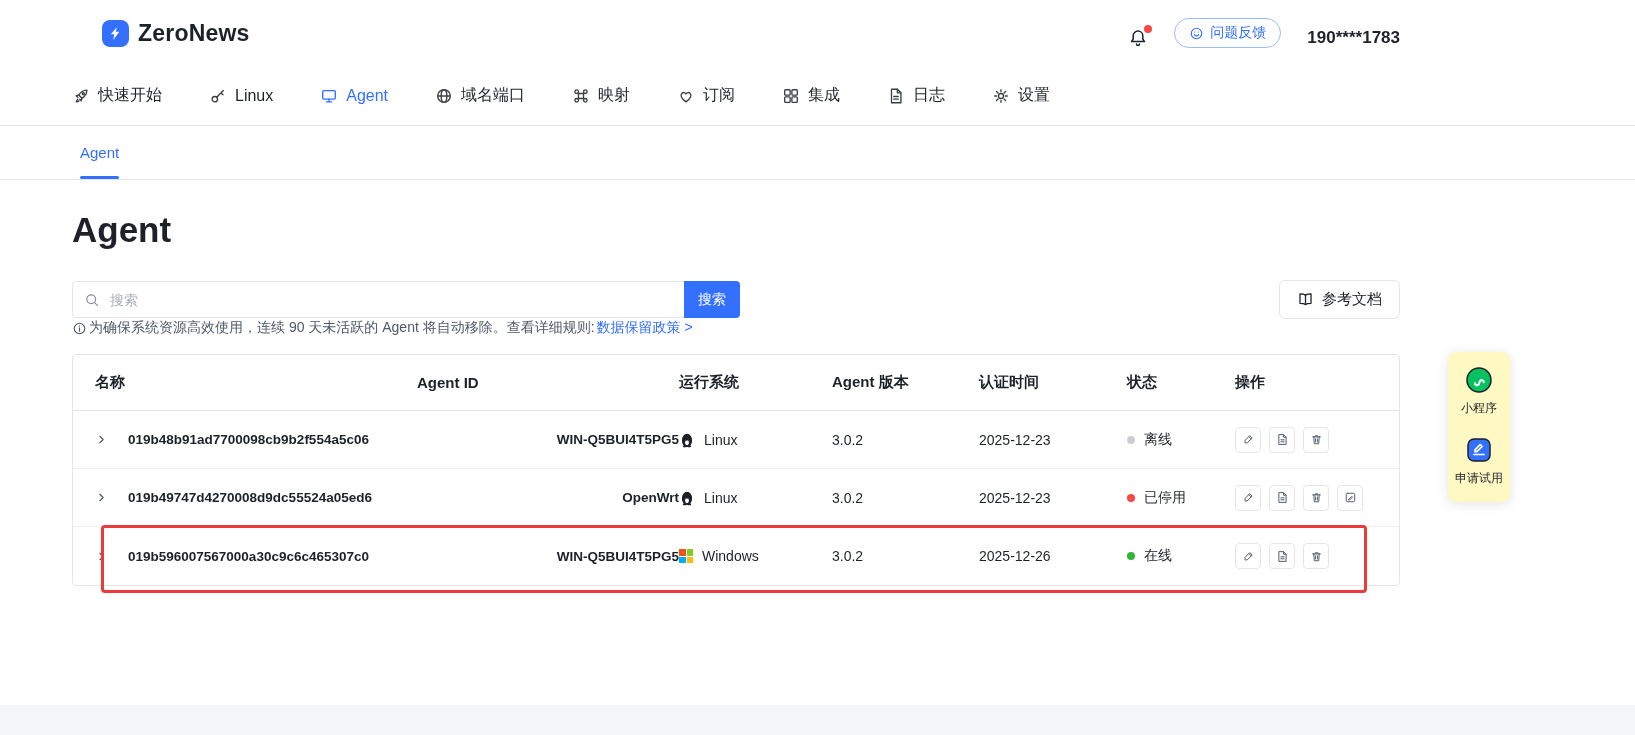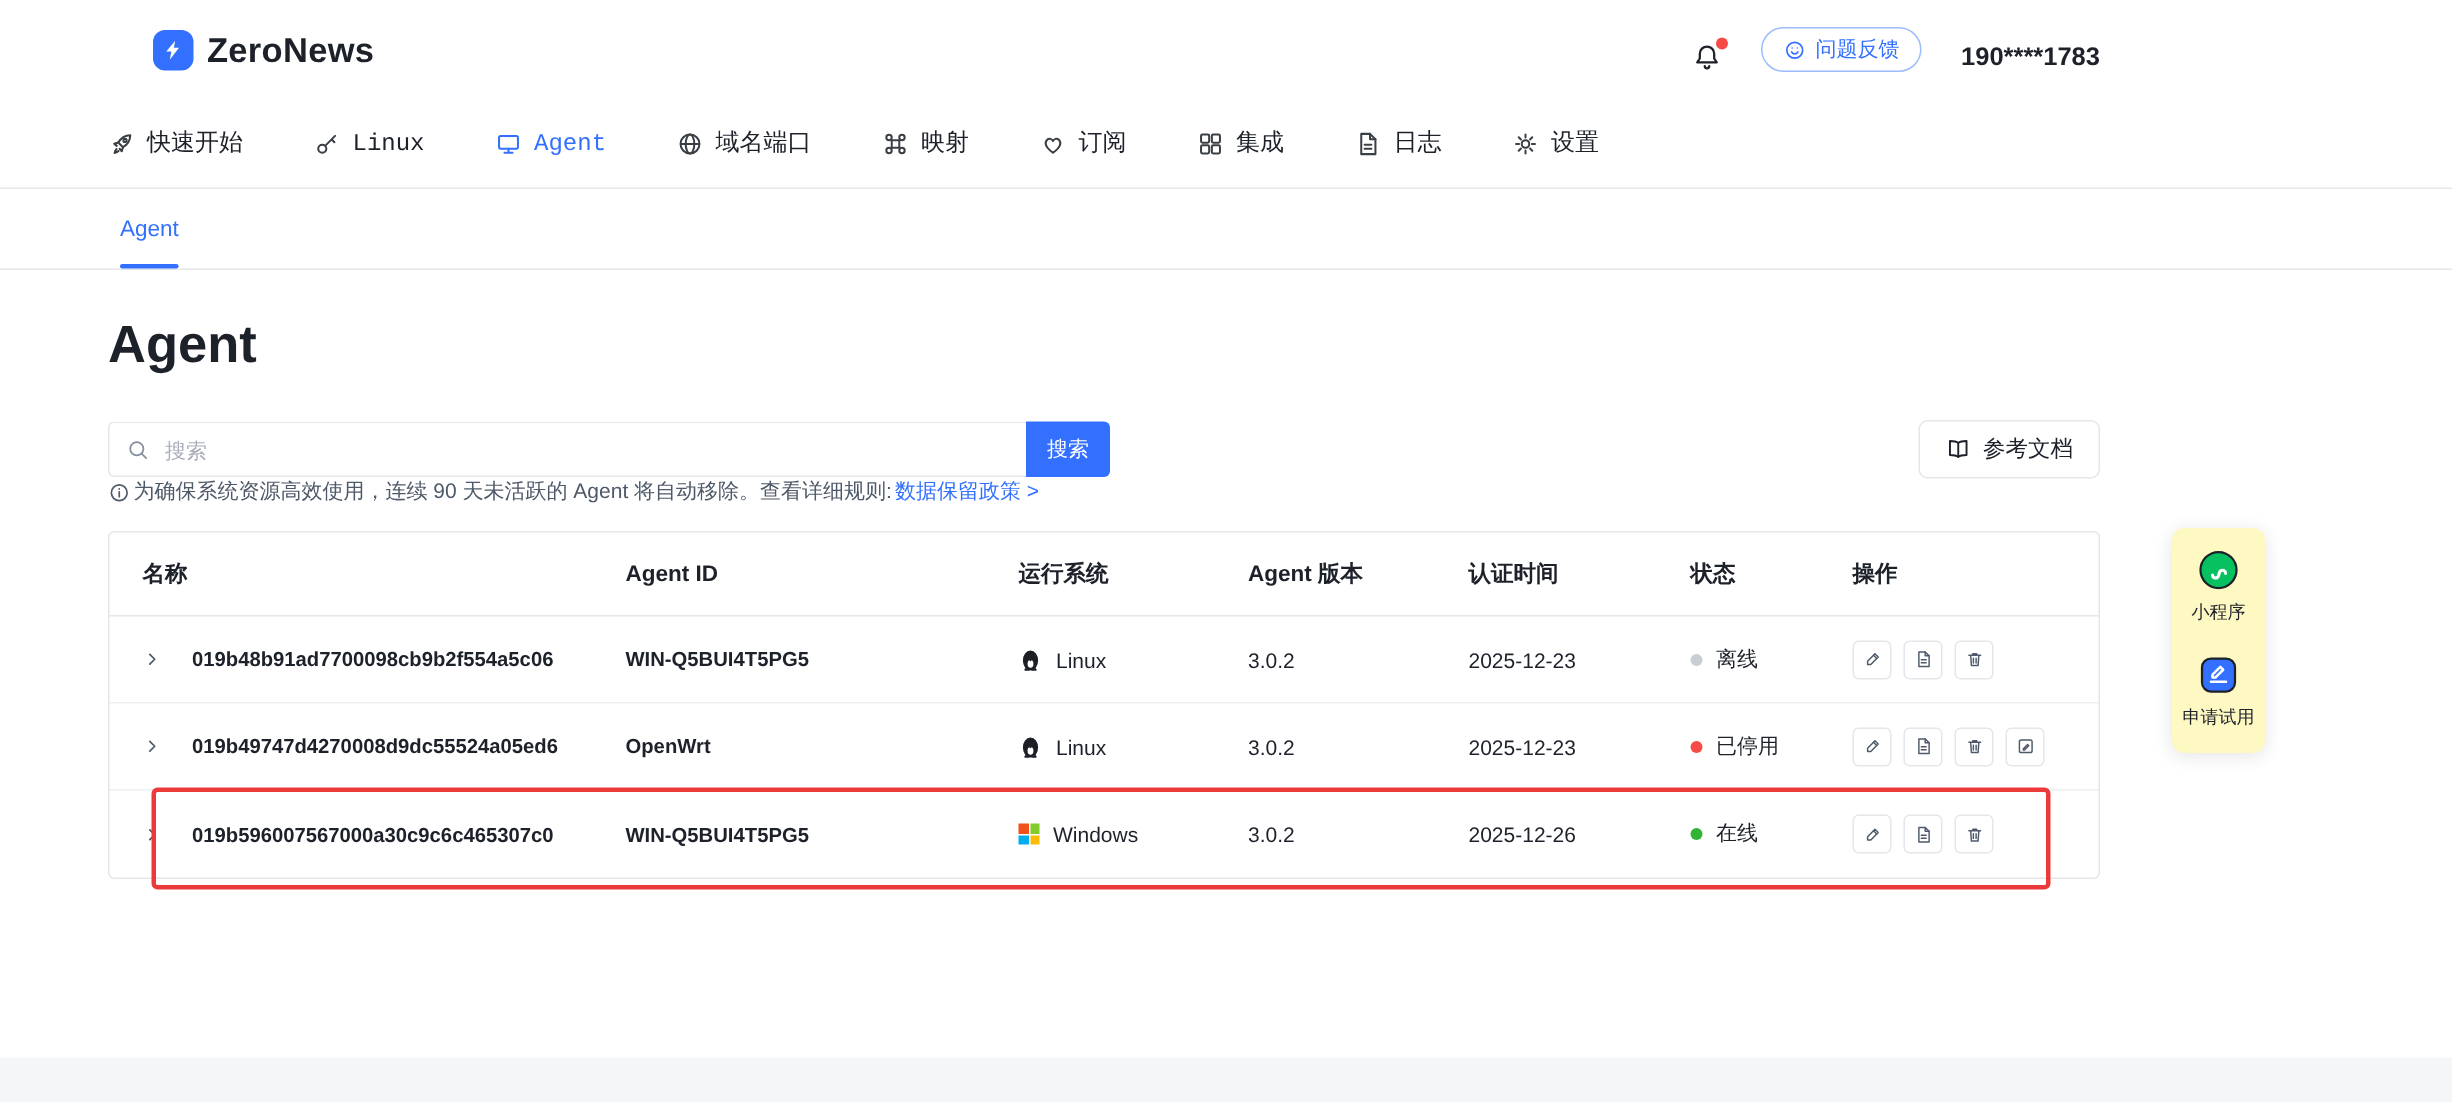--- a/index.html
+++ b/index.html
@@ -24,21 +24,21 @@
   .bell{position:relative;color:#1d2129;cursor:pointer;}
   .bell svg{width:20px;height:20px;}
   .bell .dot{position:absolute;top:-3px;right:-4px;width:8px;height:8px;border-radius:50%;background:#f54a45;}
   .feedback-btn{display:flex;align-items:center;gap:6px;border:1px solid #9cbcff;color:var(--accent);background:#fff;
     border-radius:16px;padding:5px 14px;font-size:14px;cursor:pointer;}
   .feedback-btn svg{width:15px;height:15px;}
   .phone{font-size:17px;font-weight:bold;}
 
   
   .mainnav{height:60px;display:flex;align-items:center;gap:47px;padding-left:72px;border-bottom:1px solid var(--border);font-size:16px;}
-  .nav-item{display:flex;align-items:center;gap:8px;cursor:pointer;color:var(--text);font-family:Liberation Mono, monospace;}
+  .nav-item{display:flex;align-items:center;gap:8px;cursor:pointer;color:var(--text);}
   .nav-item .nv-icon{color:#3a3f45;}
   .nav-item.active{color:var(--accent);}
   .nav-item.active .nv-icon{color:var(--accent);}
 
   
   .subnav{height:54px;border-bottom:1px solid var(--border);display:flex;align-items:stretch;padding-left:80px;}
   .subtab{position:relative;display:flex;align-items:center;color:var(--accent);font-size:15px;cursor:pointer;}
   .subtab::after{content:"";position:absolute;left:0;right:0;bottom:0;height:3px;border-radius:2px;background:var(--accent);}
 
   
@@ -63,21 +63,21 @@
 
   
   .table{margin-top:17px;border:1px solid var(--border);border-radius:4px;}
   .thead,.trow{display:grid;grid-template-columns:322px 262px 153px 147px 148px 108px 1fr;align-items:center;padding:0 22px;}
   .thead{height:56px;font-size:15px;font-weight:bold;border-bottom:1px solid var(--border);}
   .trow{height:58px;font-size:14px;border-bottom:1px solid #eef0f3;position:relative;}
   .trow:last-child{border-bottom:0;}
   .cell-id{display:flex;align-items:center;gap:15px;}
   .expand{width:18px;height:18px;border:0;background:none;padding:0;color:#4e5969;cursor:pointer;display:flex;align-items:center;}
   .expand svg{width:13px;height:13px;stroke:currentColor;fill:none;stroke-width:1.8;stroke-linecap:round;stroke-linejoin:round;}
-  .id-text,.name-text{font-weight:600;font-size:13.5px;}
+  .id-text,.name-text{font-weight:600;font-size:13.5px;text-align:right;}
   .os-cell{display:flex;align-items:center;gap:9px;}
   .os-cell svg{width:16px;height:16px;}
   .win-logo{width:14px;height:14px;display:grid;grid-template-columns:1fr 1fr;grid-template-rows:1fr 1fr;gap:1px;}
   .win-logo span:nth-child(1){background:#f1511b;} .win-logo span:nth-child(2){background:#80cc28;}
   .win-logo span:nth-child(3){background:#00adef;} .win-logo span:nth-child(4){background:#fbbc09;}
   .status-cell{display:flex;align-items:center;gap:9px;}
   .sdot{width:8px;height:8px;border-radius:50%;}
   .actions{display:flex;gap:8px;}
   .act-btn{width:26px;height:26px;border:1px solid var(--border);background:#fff;border-radius:4px;color:#4e5969;
     display:flex;align-items:center;justify-content:center;cursor:pointer;padding:0;}

